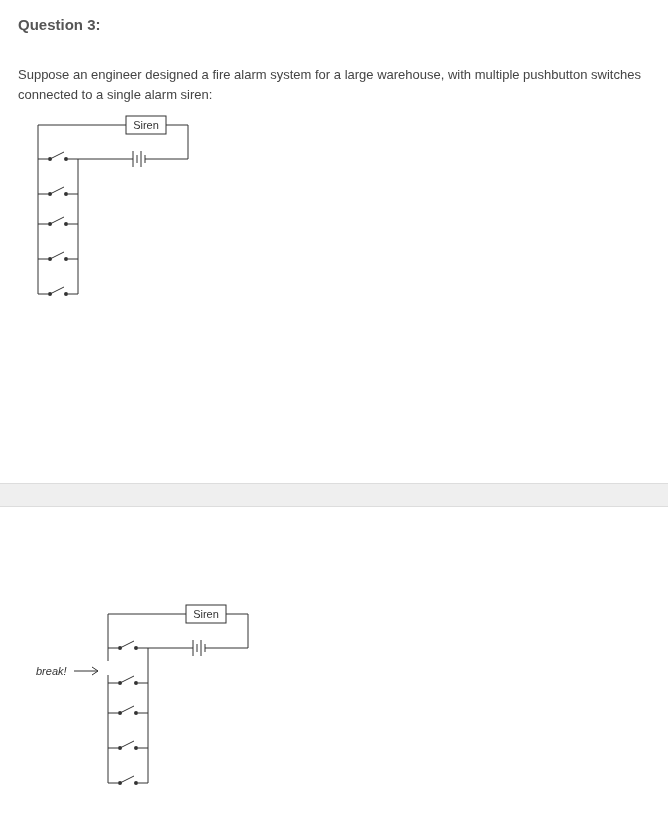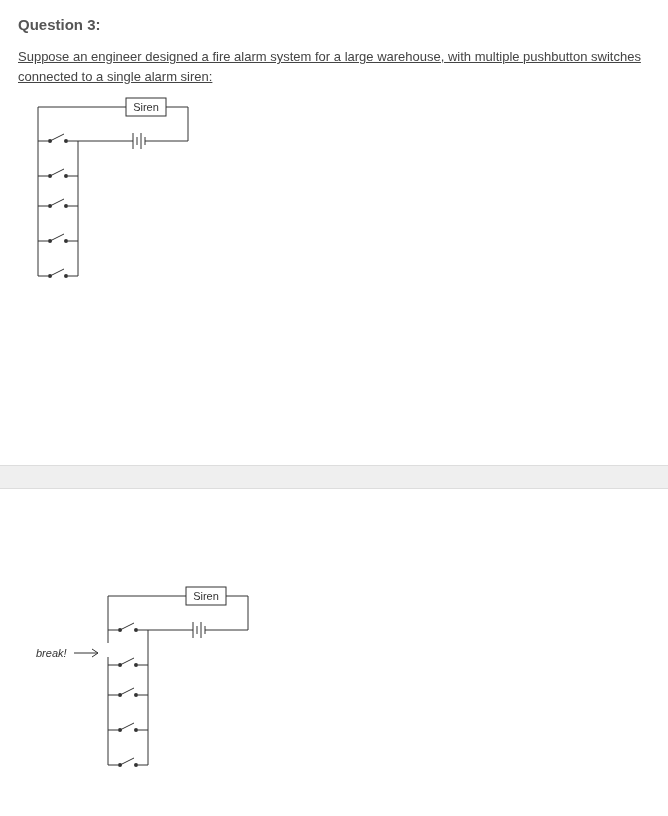--- a/index.html
+++ b/index.html
@@ -10,28 +10,27 @@
     color: #333;
     background: #fff;
     width: 668px;
   }
   .content {
     padding: 16px 18px;
   }
   .q-title {
     color: #555;
     font-size: 15px;
-    margin: 0 0 14px 0;
+    margin: 0 0 32px 0;
   }
   .body-text {
     color: #444;
     line-height: 1.5;
     margin: 0 0 10px 0;
     font-size: 13px;
-    text-decoration: underline;
   }
   .divider {
     height: 22px;
     background: #efefef;
     border-top: 1px solid #ddd;
     border-bottom: 1px solid #ddd;
     width: 100%;
   }
   .diagram {
     margin: 6px 0 50px 0;

